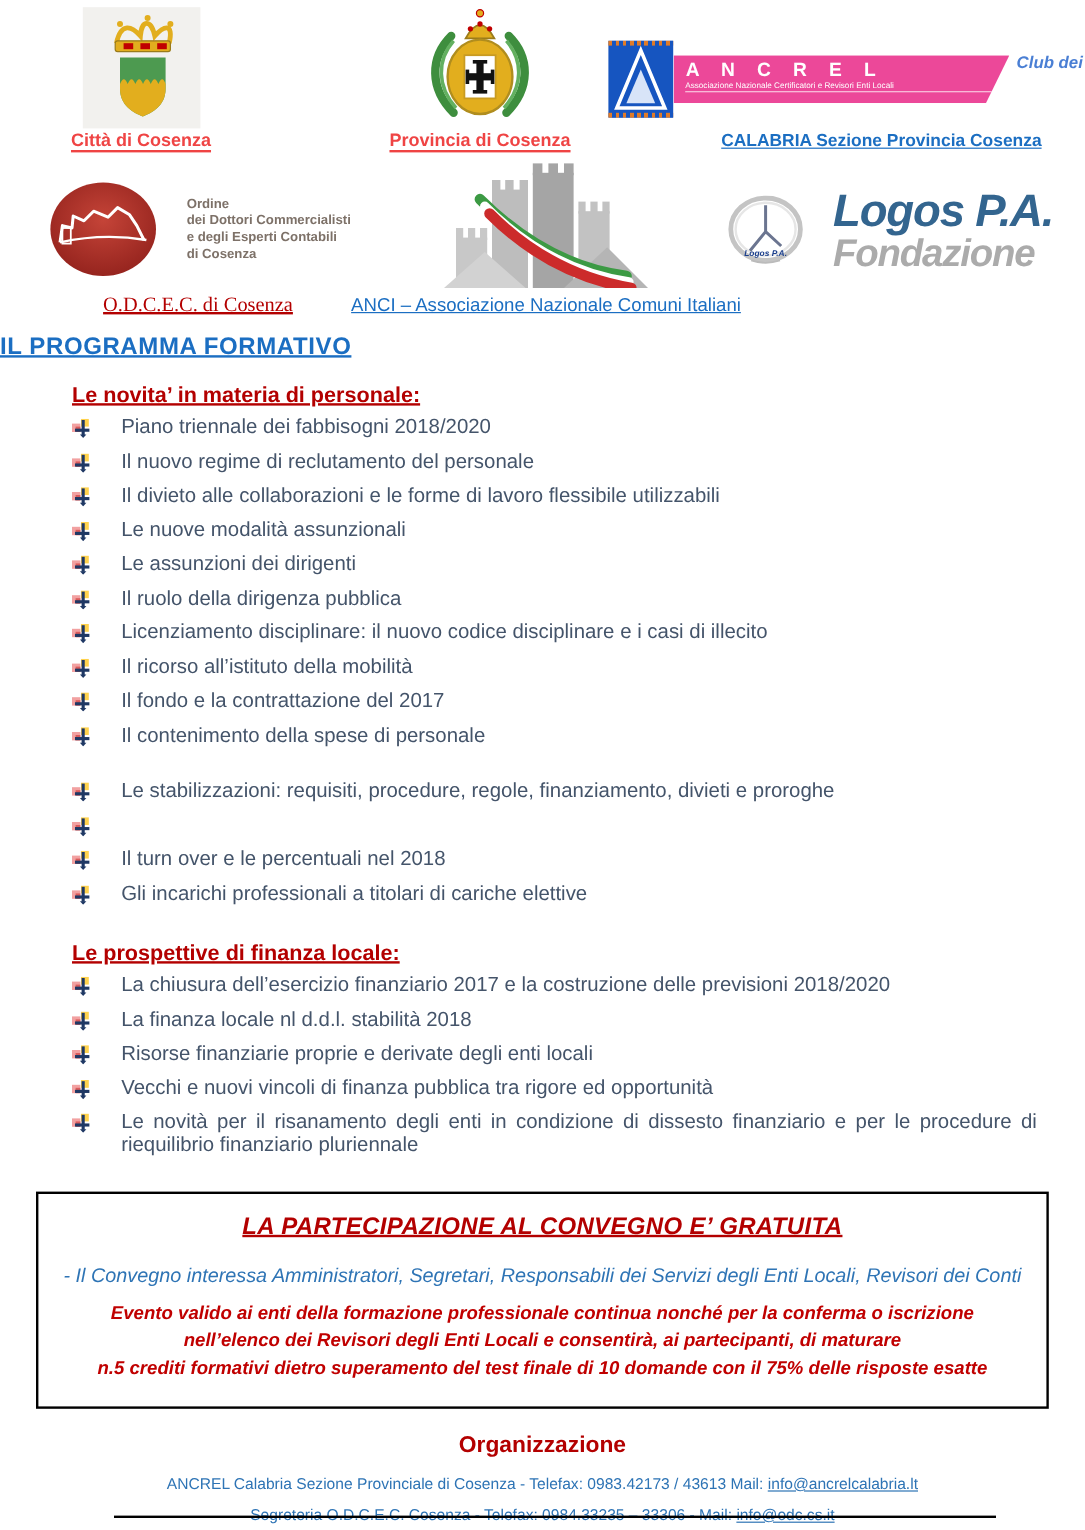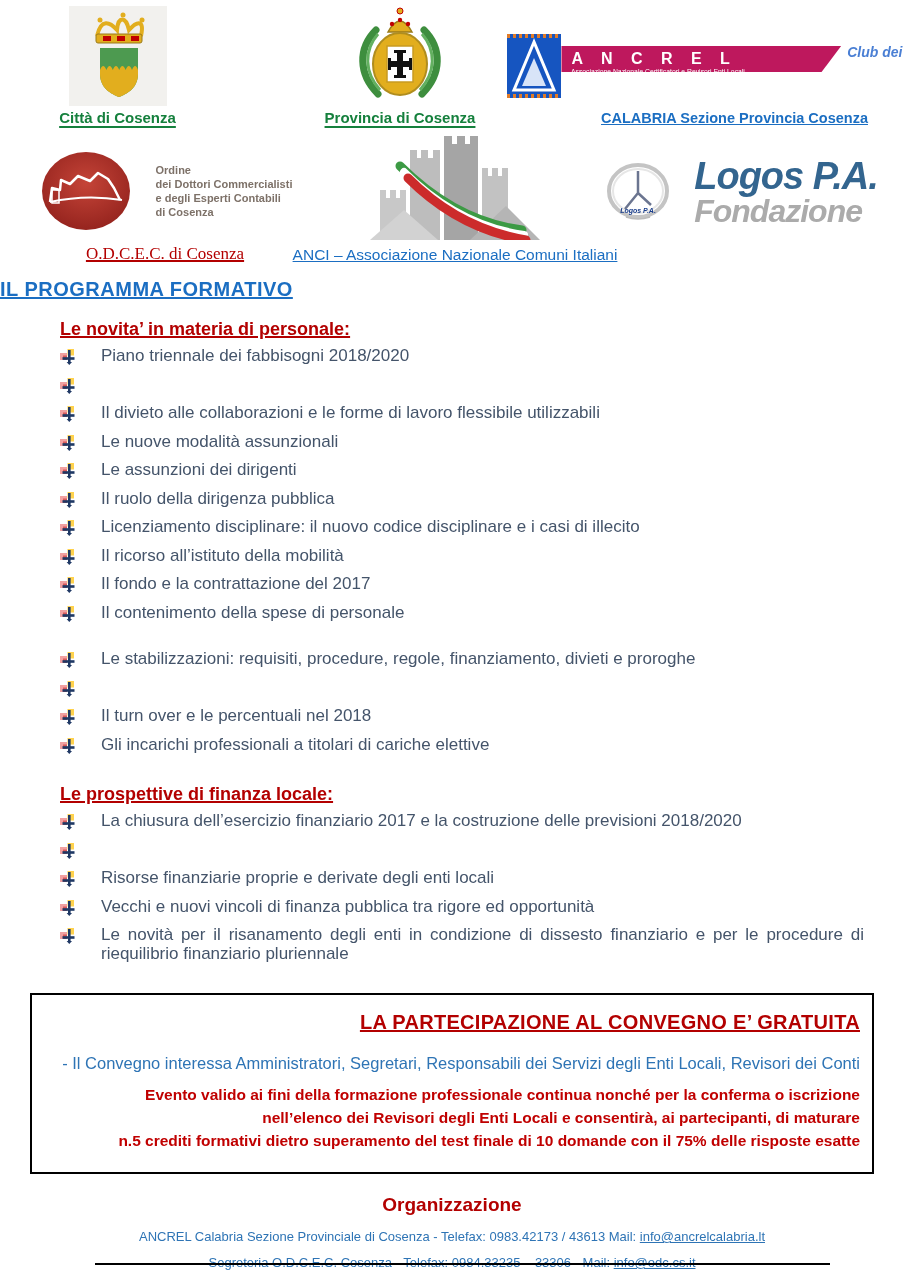--- a/index.html
+++ b/index.html
@@ -6,35 +6,35 @@
   html,body { background:#fff; }
   body {
     width:904px; height:1275px; overflow:hidden;
     font-family:"Liberation Sans", sans-serif;
     color:#222; position:relative;
   }
 
   
   .hdr1 { display:grid; grid-template-columns:235px 330px 339px; padding-top:6px; height:126px; }
   .hdr-cell { display:flex; flex-direction:column; align-items:center; justify-content:space-between; height:120px; }
-  .lbl-black { font-size:15px; font-weight:bold; color:#15803d;
+  .lbl-black { font-size:15px; font-weight:bold; color:#ef4444;
     text-decoration:underline; text-decoration-thickness:2px; text-underline-offset:3px; }
   .lbl-blue { font-size:14.5px; font-weight:bold; color:#1b6ec2; text-decoration:underline; }
 
   .crest-box { background:#f2f1ee; padding:2px 14px; }
 
   
   .ancrel-wrap { display:flex; align-items:flex-start; margin-top:28px; }
   .ancrel-sq { position:relative; width:54px; height:64px; background:#1655c0; flex:0 0 auto; }
   .ancrel-sq::before, .ancrel-sq::after {
     content:""; position:absolute; left:0; right:0; height:4px;
     background:repeating-linear-gradient(90deg,#e07b28 0 3px,#1655c0 3px 6px);
   }
   .ancrel-sq::before { top:0; } .ancrel-sq::after { bottom:0; }
-  .ancrel-banner { background:#be185d; color:#fff; height:26px; margin-top:12px;
+  .ancrel-banner { background:#ec4899; color:#fff; height:40px; margin-top:12px;
     padding:4px 14px 3px 10px; clip-path:polygon(0 0,100% 0,93% 100%,0 100%); min-width:225px; }
   .ancrel-name { font-weight:bold; font-size:16px; letter-spacing:7px; line-height:18px; }
   .ancrel-sub { display:block; font-size:10px; transform:scale(0.68); transform-origin:left top; width:150%; white-space:nowrap; border-bottom:1px solid #fff; padding-bottom:1px; }
   .ancrel-club { color:#4a7fd4; font-size:14px; font-style:italic; font-weight:bold; margin:10px 0 0 6px; white-space:nowrap; }
 
   
   .hdr2 { display:grid; grid-template-columns:330px 250px 324px; margin-top:10px; height:128px; }
   .cell2 { display:flex; flex-direction:column; align-items:center; justify-content:space-between; }
   .odcec-top { display:flex; align-items:center; gap:22px; margin-top:14px; }
   .odcec-text { font-size:11px; font-weight:bold; color:#7d7168; line-height:14px; }
@@ -54,21 +54,21 @@
   .sec-head { display:inline-block; font-size:18px; font-weight:bold; color:#b30000;
     text-decoration:underline; text-decoration-thickness:2px; margin-bottom:7px; }
   ul.prog { list-style:none; }
   ul.prog li { display:flex; align-items:flex-start; gap:26px; margin-bottom:6px;
     font-size:17px; line-height:18.5px; color:#44546a; }
   ul.prog li .bullet { flex:0 0 auto; margin-top:2px; }
   ul.prog li .li-text { flex:1 1 auto; text-align:justify; -moz-text-align-last:left; text-align-last:left; }
   ul.prog.gap { margin-top:24px; }
 
   
-  .gratis-box { margin:30px 30px 0 30px; border:2px solid #000; padding:16px 12px 20px; text-align:right; }
+  .gratis-box { margin:30px 30px 0 30px; border:2px solid #000; padding:16px 12px 20px; text-align:center;font-style:italic; }
   .gratis-title { font-size:20px; font-weight:bold; color:#b30000;
     text-decoration:underline; text-decoration-thickness:2px; margin-bottom:20px; letter-spacing:0.3px; }
   .gratis-audience { color:#2e74b5; font-size:16.5px; margin-bottom:10px; }
   .gratis-red { color:#c00000; font-size:15.5px; font-weight:bold; line-height:23px; }
 
   
   .org { margin-top:20px; text-align:center; }
   .org-head { color:#b30000; font-size:19px; font-weight:bold; margin-bottom:8px; }
   .org-line { color:#2e74b5; font-size:13px; line-height:26px; }
   .org-line a, .link { color:#2e74b5; text-decoration:underline; cursor:pointer; }
@@ -234,20 +234,21 @@
         <span class="bullet">
           <svg width="15" height="16" viewBox="0 0 15 16">
             <rect x="7.5" y="0" width="6.5" height="6.5" fill="#ffd24d"></rect>
             <rect x="0" y="4" width="7" height="7" fill="#f2a1a1"></rect>
             <rect x="3" y="6.5" width="4" height="4.5" fill="#d95b5b"></rect>
             <rect x="8" y="1" width="2.6" height="12.5" fill="#1f3864"></rect>
             <rect x="2.5" y="8.2" width="12" height="2.6" fill="#1f3864"></rect>
             <polygon points="6.6,13 12,13 9.3,16" fill="#1f3864"></polygon>
           </svg>
         </span>
+        <span class="li-text">Il nuovo regime di reclutamento del personale</span>
       </li>
 
       <li>
         <span class="bullet">
           <svg width="15" height="16" viewBox="0 0 15 16">
             <rect x="7.5" y="0" width="6.5" height="6.5" fill="#ffd24d"></rect>
             <rect x="0" y="4" width="7" height="7" fill="#f2a1a1"></rect>
             <rect x="3" y="6.5" width="4" height="4.5" fill="#d95b5b"></rect>
             <rect x="8" y="1" width="2.6" height="12.5" fill="#1f3864"></rect>
             <rect x="2.5" y="8.2" width="12" height="2.6" fill="#1f3864"></rect>
@@ -436,20 +437,21 @@
         <span class="bullet">
           <svg width="15" height="16" viewBox="0 0 15 16">
             <rect x="7.5" y="0" width="6.5" height="6.5" fill="#ffd24d"></rect>
             <rect x="0" y="4" width="7" height="7" fill="#f2a1a1"></rect>
             <rect x="3" y="6.5" width="4" height="4.5" fill="#d95b5b"></rect>
             <rect x="8" y="1" width="2.6" height="12.5" fill="#1f3864"></rect>
             <rect x="2.5" y="8.2" width="12" height="2.6" fill="#1f3864"></rect>
             <polygon points="6.6,13 12,13 9.3,16" fill="#1f3864"></polygon>
           </svg>
         </span>
+        <span class="li-text">La finanza locale nl d.d.l. stabilità 2018</span>
       </li>
 
       <li>
         <span class="bullet">
           <svg width="15" height="16" viewBox="0 0 15 16">
             <rect x="7.5" y="0" width="6.5" height="6.5" fill="#ffd24d"></rect>
             <rect x="0" y="4" width="7" height="7" fill="#f2a1a1"></rect>
             <rect x="3" y="6.5" width="4" height="4.5" fill="#d95b5b"></rect>
             <rect x="8" y="1" width="2.6" height="12.5" fill="#1f3864"></rect>
             <rect x="2.5" y="8.2" width="12" height="2.6" fill="#1f3864"></rect>
@@ -487,21 +489,21 @@
         <span class="li-text">Le novità per il risanamento degli enti in condizione di dissesto finanziario e per le procedure di riequilibrio finanziario pluriennale</span>
       </li>
     </ul>
 </div>
 
 <div class="gratis-box">
   <div class="gratis-title">LA PARTECIPAZIONE AL CONVEGNO E’ GRATUITA</div>
   <div class="gratis-audience">- Il Convegno interessa Amministratori, Segretari, Responsabili dei Servizi degli Enti Locali, Revisori dei Conti</div>
   <div class="gratis-red">
 
-  <div>Evento valido ai fini della formazione professionale continua nonché per la conferma o iscrizione</div>
+  <div>Evento valido ai enti della formazione professionale continua nonché per la conferma o iscrizione</div>
       <div>nell’elenco dei Revisori degli Enti Locali e consentirà, ai partecipanti, di maturare</div>
       <div>n.5 crediti formativi dietro superamento del test finale di 10 domande con il 75% delle risposte esatte</div>
     </div>
 </div>
 
 <div class="org">
   <div class="org-head">Organizzazione</div>
   <div class="org-line">
     <span>ANCREL Calabria Sezione Provinciale di Cosenza - Telefax: 0983.42173 / 43613 Mail: </span><span class="link">info@ancrelcalabria.lt</span>
   </div>

